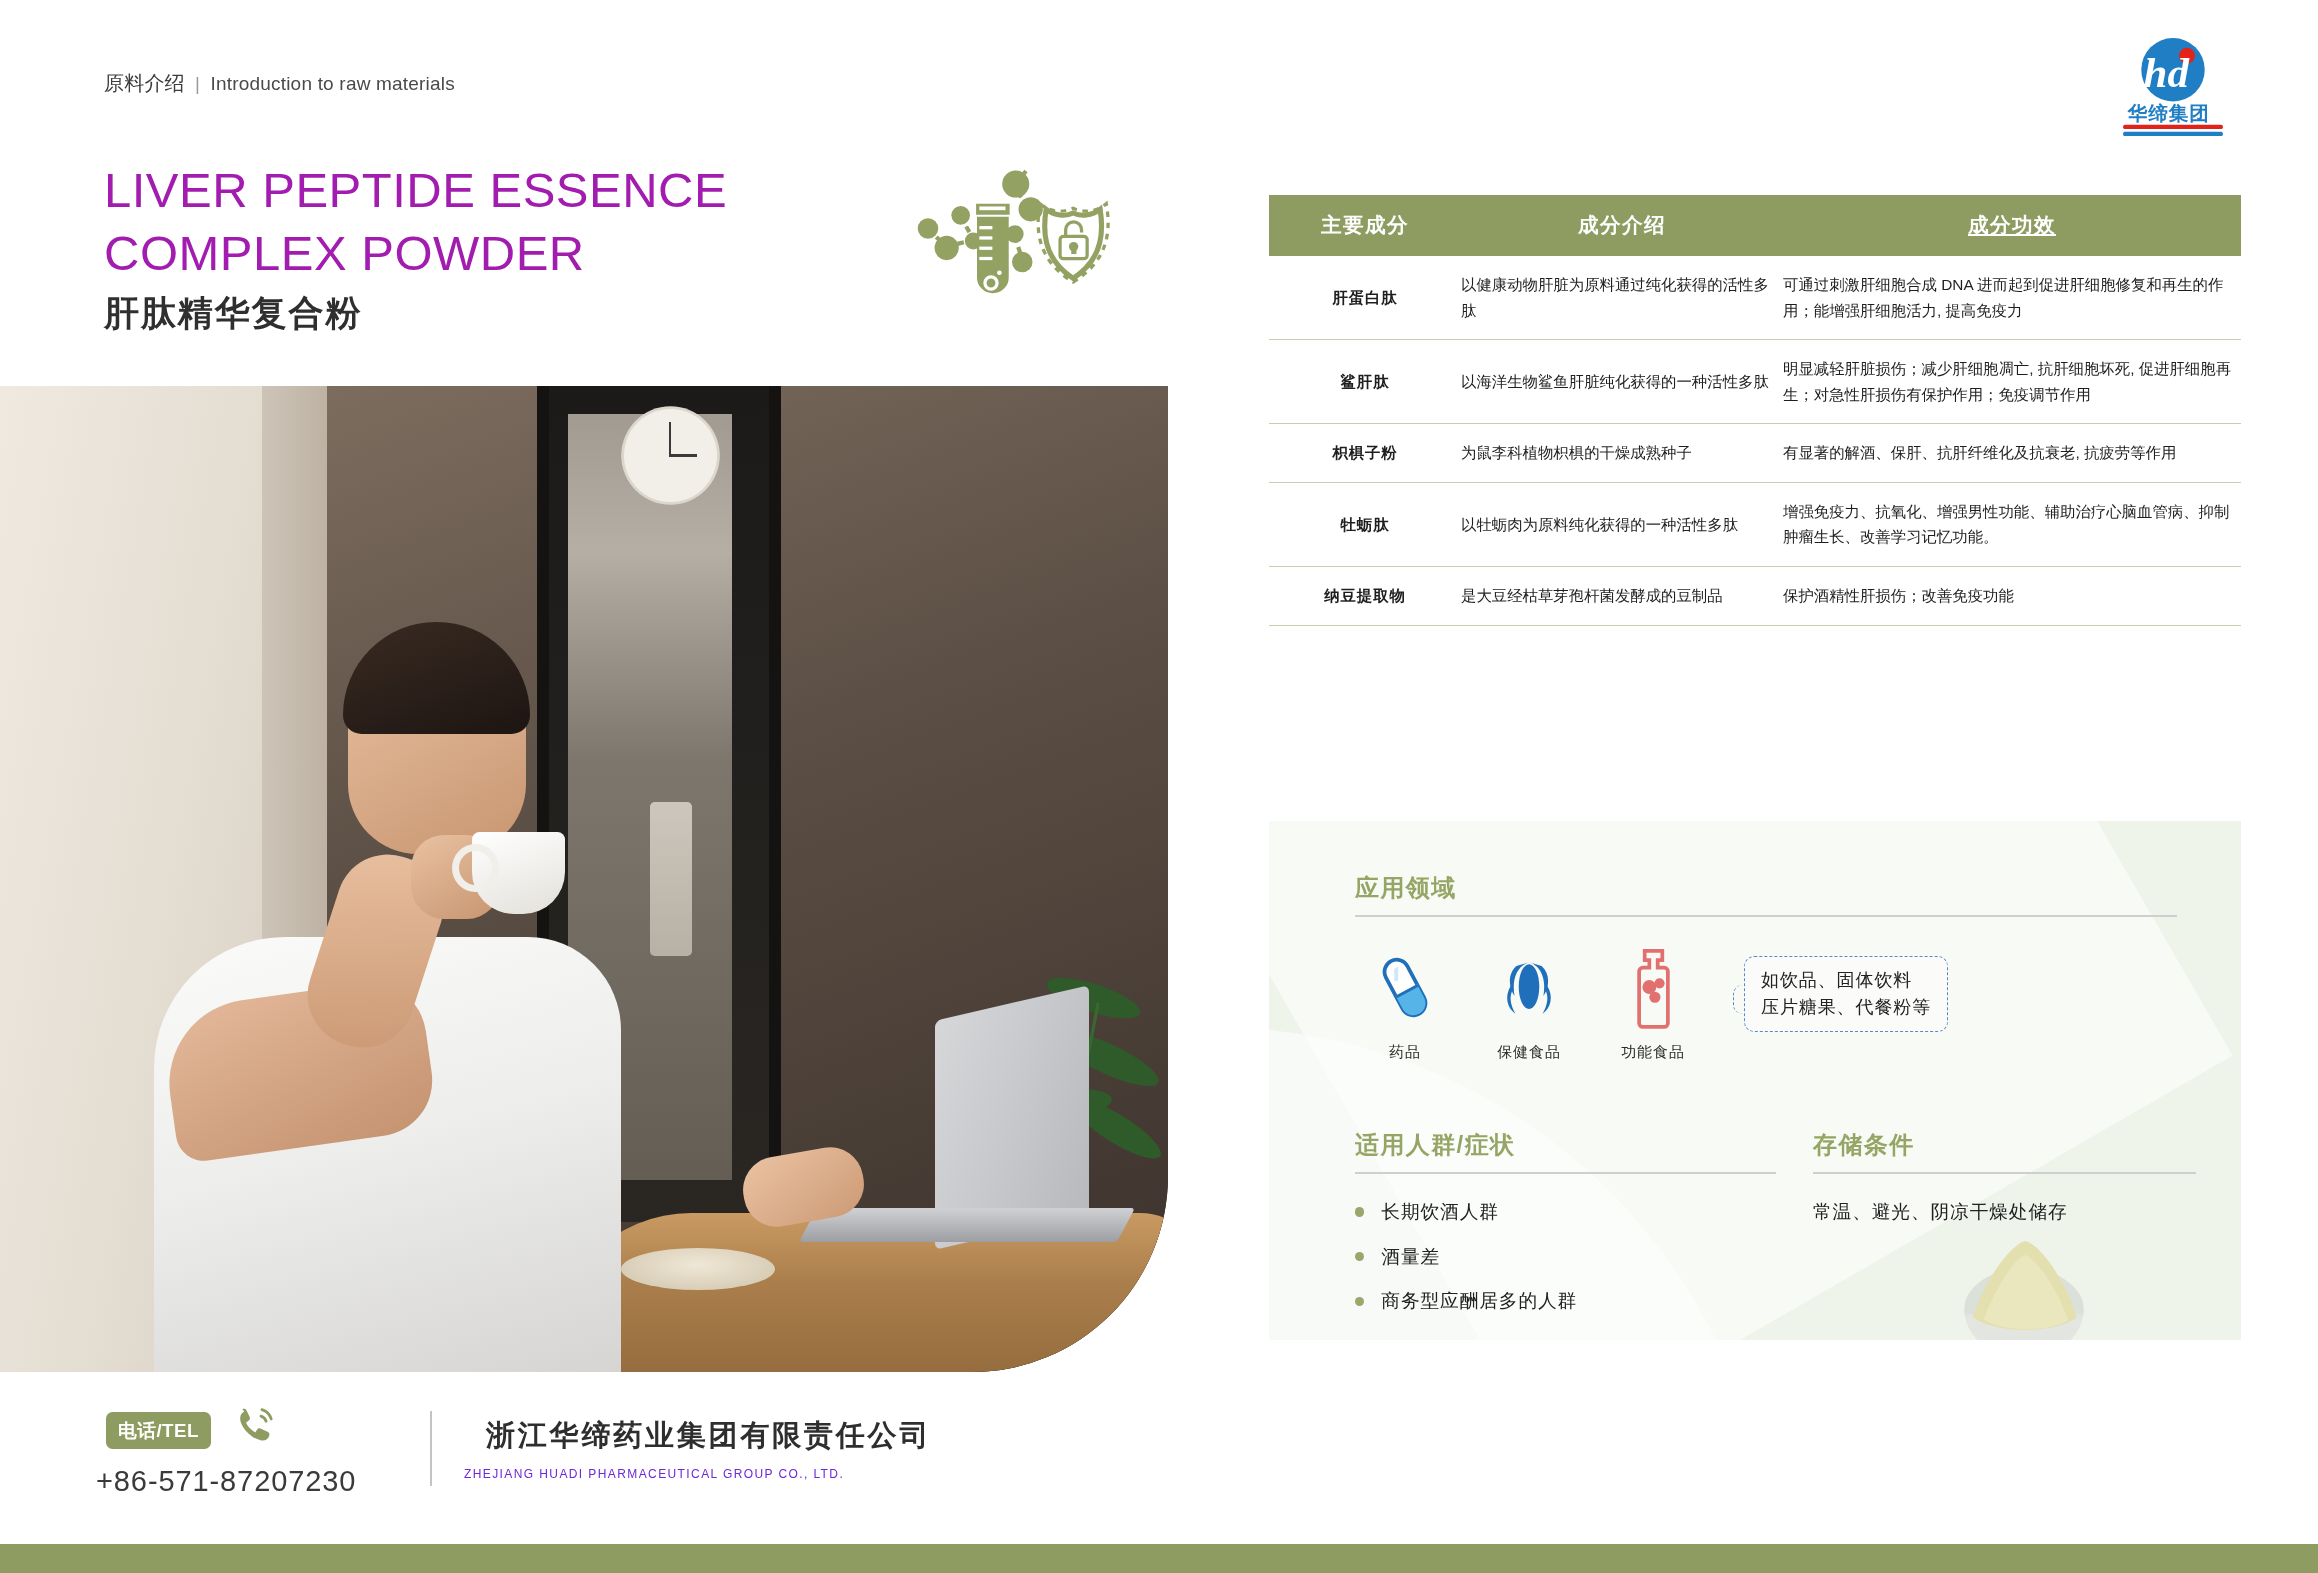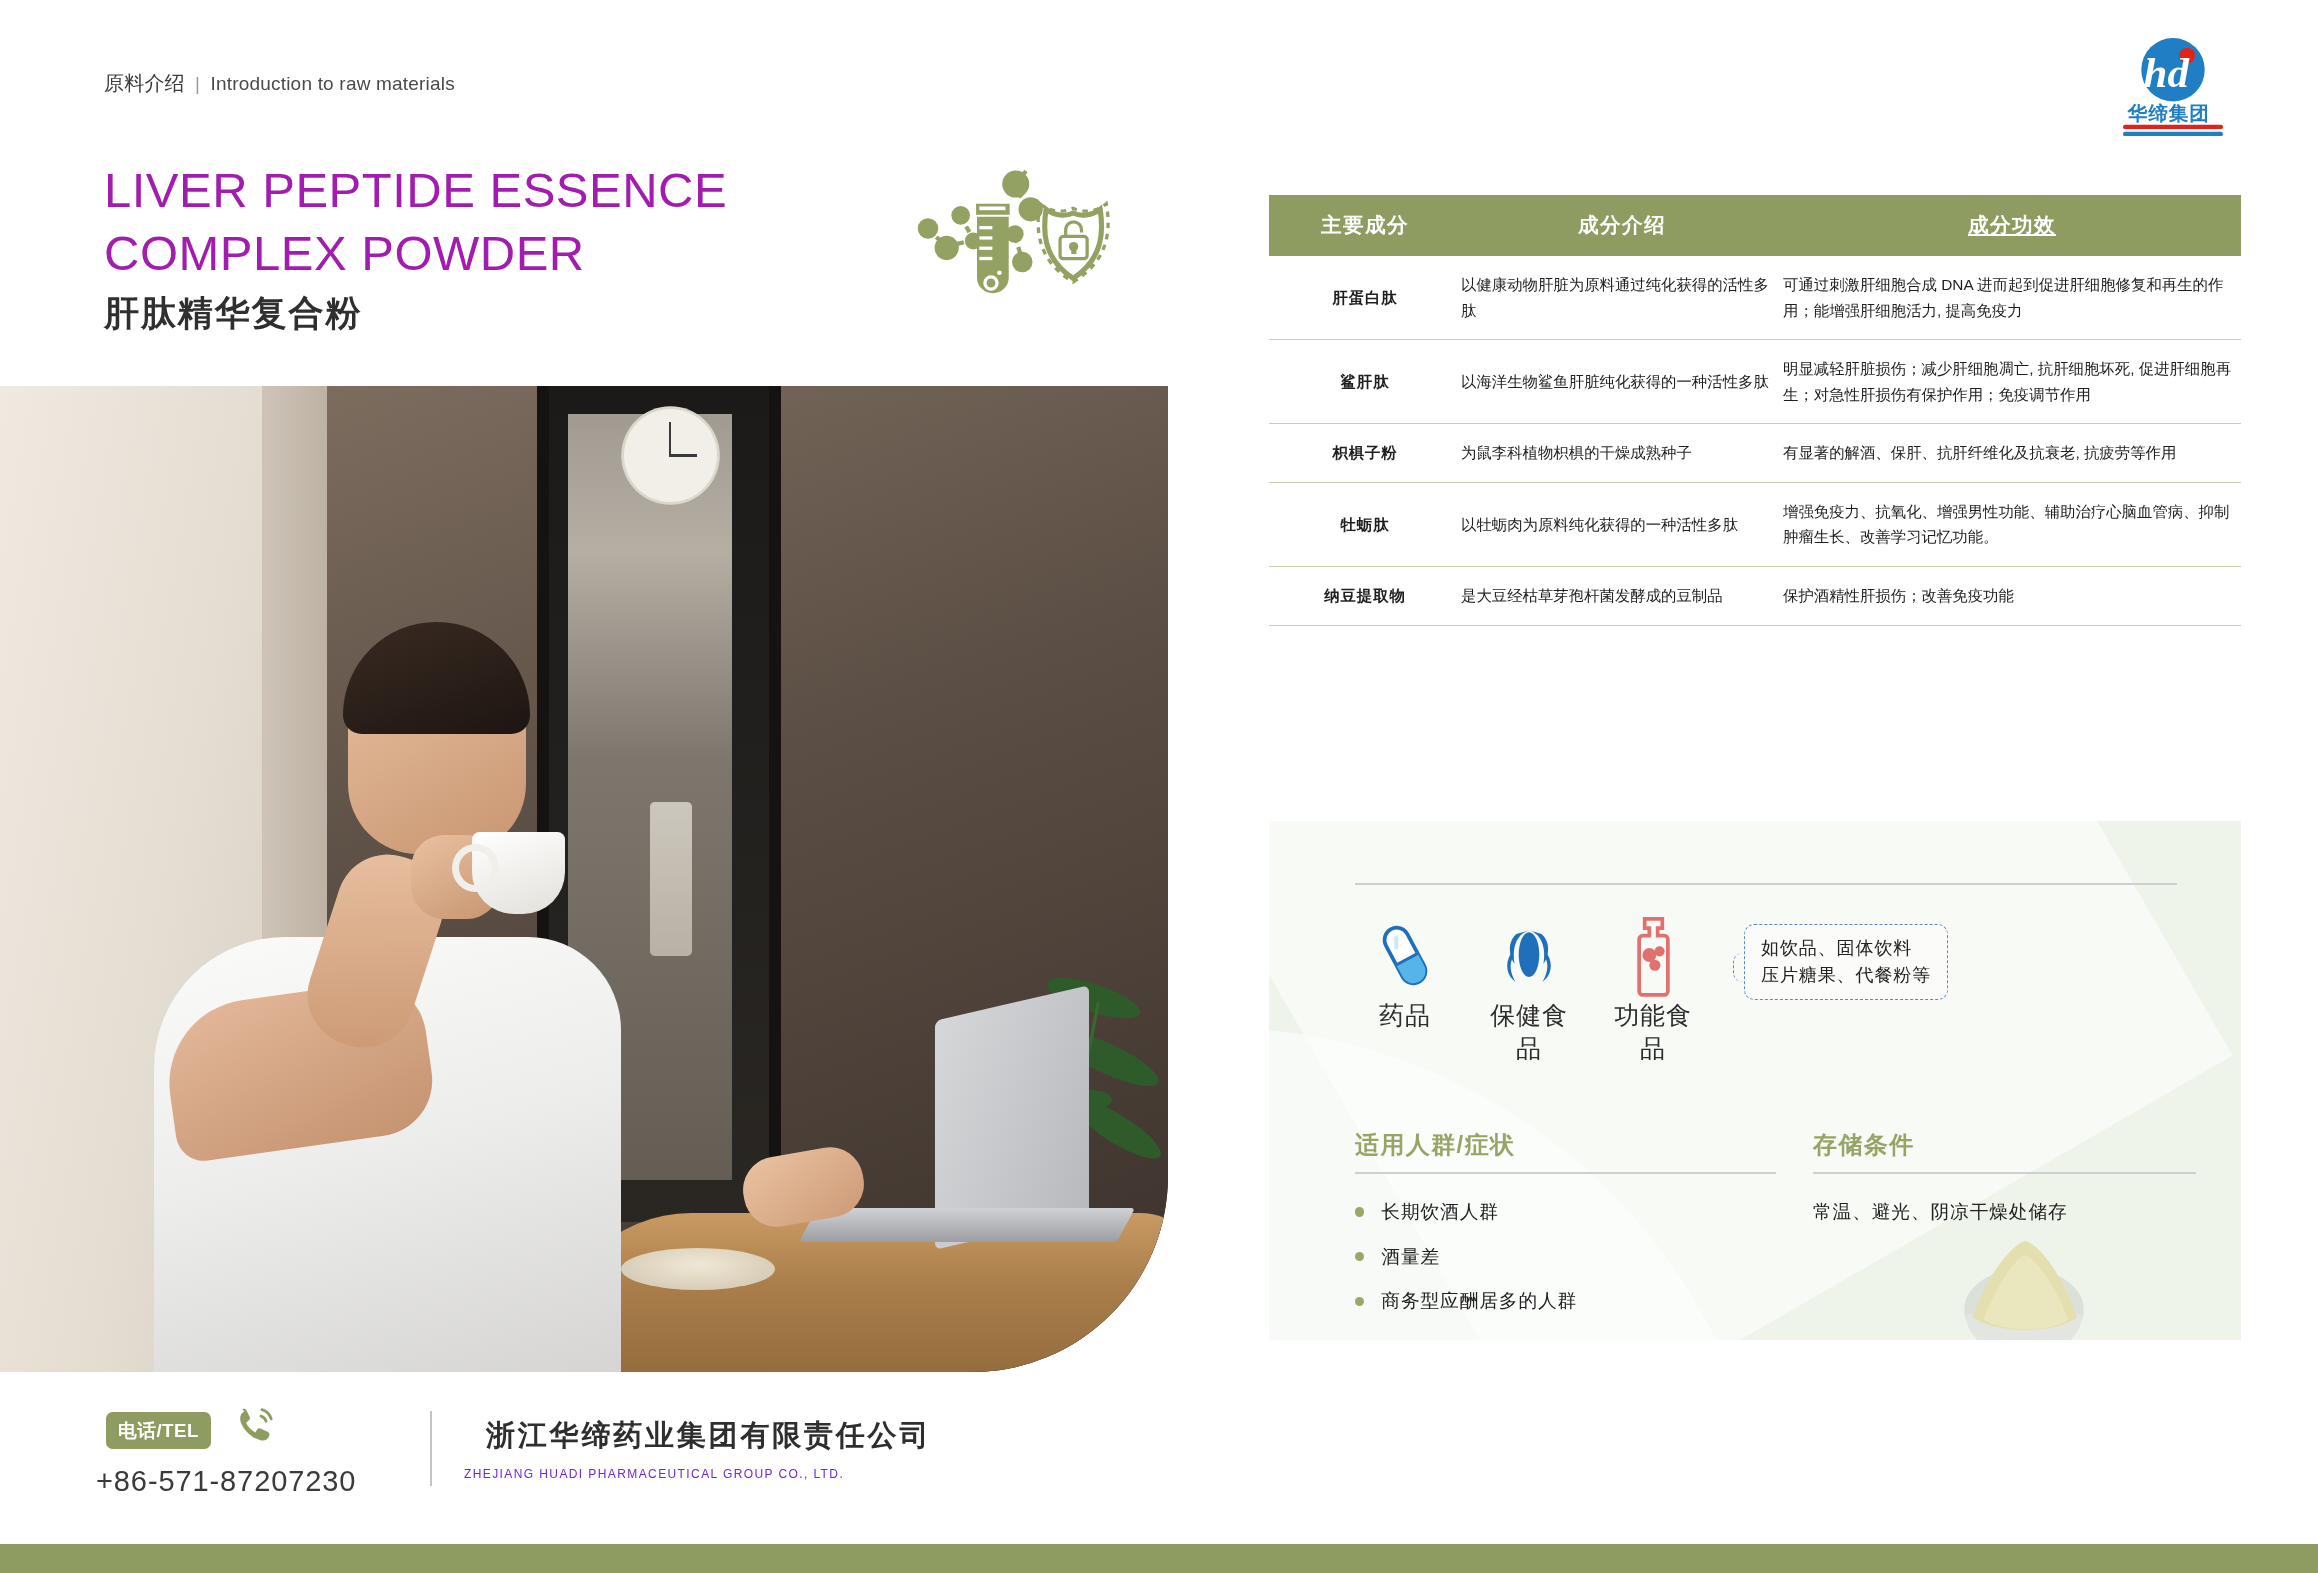--- a/index.html
+++ b/index.html
@@ -138,21 +138,21 @@
 
   .sec-title{
     color:#96a565;font-size:24px;font-weight:700;letter-spacing:1.4px;
   }
   .sec-rule{height:1.9px;background:#cfcfcf;margin-top:11.2px;}
 
   .apps{position:absolute;left:86px;top:51px;width:822px;}
   .app-row{display:flex;align-items:flex-start;margin-top:31px;}
   .app{width:100px;text-align:center;margin-right:24px;}
   .app .ico{height:79px;display:flex;align-items:center;justify-content:center;}
-  .app .lab{margin-top:4px;font-size:25px;color:#2c2c2c;letter-spacing:0.9px;}
+  .app .lab{margin-top:16px;font-size:15px;color:#2c2c2c;letter-spacing:0.9px;}
   .bubble{
     position:relative;margin-left:17px;margin-top:7.5px;
     border:1.9px dashed #5a87c9;border-radius:10.3px;background:#fbfcfa;
     padding:10.3px 16px;font-size:18px;line-height:1.5;color:#222;letter-spacing:0.9px;
     white-space:nowrap;
   }
   .bubble .tail{
     position:absolute;left:-12px;top:28px;width:14px;height:29px;
     border-left:1.9px dashed #5a87c9;border-radius:9.3px 0 0 9.3px;
   }
@@ -341,20 +341,21 @@
         </tr>
       </tbody>
     </table>
   </div>
 
   <div class="panel">
     <div class="wedge"></div>
     <div class="wedge2"></div>
 
     <div class="apps panel-inner">
+      <div class="sec-title">应用领域</div>
       <div class="sec-rule"></div>
 
       <div class="app-row">
         <div class="app">
           <div class="ico">
             <svg viewBox="0 0 120 160" width="56" height="75">
               <g transform="rotate(-28 60 80)">
                 <rect x="34" y="16" width="52" height="128" rx="26" fill="#ffffff" stroke="#1f6fba" stroke-width="8"></rect>
                 <path d="M34 86 h52 v32 a26 26 0 0 1 -52 0 z" fill="#57b4e8"></path>
                 <rect x="34" y="86" width="52" height="6" fill="#1f6fba"></rect>

